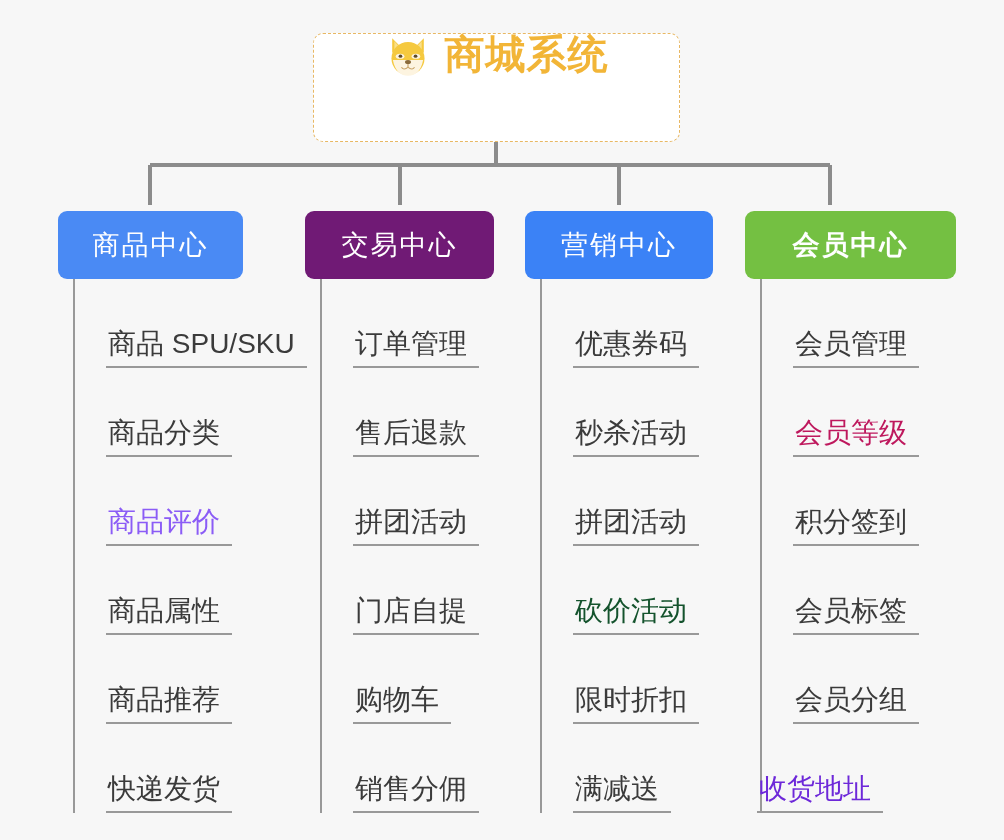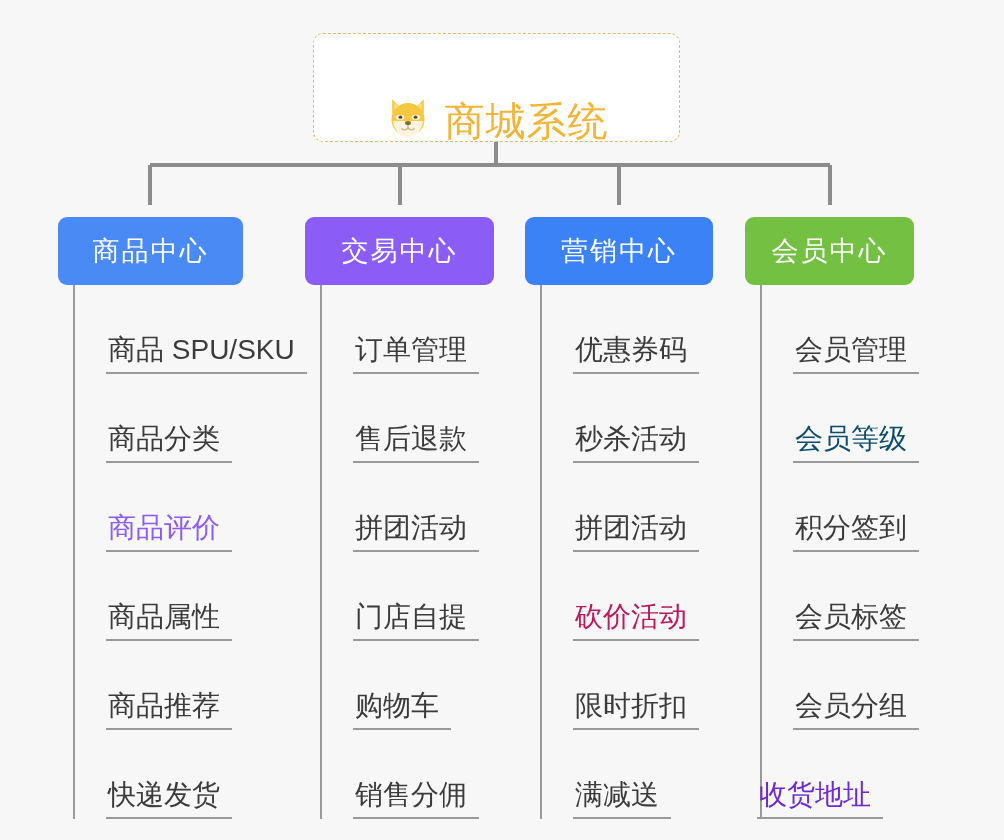--- a/index.html
+++ b/index.html
@@ -25,23 +25,24 @@
     position: absolute;
     left: 313px;
     top: 33px;
     width: 367px;
     height: 109px;
     box-sizing: border-box;
     background: #ffffff;
     border: 1px dashed #e8b864;
     border-radius: 10px;
     display: flex;
-    align-items: flex-end;
+    align-items: flex-start;
     justify-content: center;
     gap: 14px;
+    font-weight: bold;
   }
   .root-icon {
     width: 46px;
     height: 46px;
     flex: 0 0 auto;
     display: block;
   }
   .root-title {
     font-size: 40px;
     line-height: 1;
@@ -56,21 +57,21 @@
     left: 0;
     top: 0;
     width: 1004px;
     height: 840px;
     pointer-events: none;
   }
 
   
   .branch {
     position: absolute;
-    top: 217px;
+    top: 211px;
   }
   .branch-header {
     height: 68px;
     border-radius: 9px;
     display: flex;
     align-items: center;
     justify-content: center;
     color: #ffffff;
     font-size: 27px;
     letter-spacing: 2px;
@@ -108,21 +109,21 @@
 
   
   .branch-1 { left: 58px; width: 240px; }
   .branch-2 { left: 305px; width: 236px; }
   .branch-3 { left: 525px; width: 230px; }
   .branch-4 { left: 745px; width: 230px; }
 
   .branch-1 .branch-header { width: 185px; }
   .branch-2 .branch-header { width: 189px; }
   .branch-3 .branch-header { width: 188px; }
-  .branch-4 .branch-header { width: 169px; }
+  .branch-4 .branch-header { width: 211px; font-weight: bold; }
 </style>
 </head>
 <body style="background: rgb(247, 247, 247);">
 
 <div id="mindmap">
 
   <svg class="connectors" viewBox="0 0 1004 840" width="1004" height="840" xmlns="http://www.w3.org/2000/svg">
     <g fill="none" stroke="#8c8c8c" stroke-width="4">
       <path d="M496,142 L496,165"></path>
       <path d="M150,165 L830,165"></path>
@@ -173,21 +174,21 @@
       <div class="leaf">
           <span class="leaf-text" style="border-bottom-color: rgb(153, 153, 153); color: rgb(59, 59, 59);">商品推荐</span>
         </div>
       <div class="leaf">
           <span class="leaf-text" style="border-bottom-color: rgb(153, 153, 153); color: rgb(59, 59, 59);">快递发货</span>
         </div>
     </div>
   </div>
 
   <div class="branch branch-2">
-    <div class="branch-header" style="background: #8b5cf6; font-family: Liberation Serif, serif;">交易中心</div>
+    <div class="branch-header" style="background: #701a75; font-family: Liberation Serif, serif;">交易中心</div>
     <div class="branch-items">
       <div class="spine" style="background: rgb(153, 153, 153); height: 534px;"></div>
       <div class="leaf">
           <span class="leaf-text" style="border-bottom-color: rgb(153, 153, 153); color: rgb(59, 59, 59);">订单管理</span>
         </div>
       <div class="leaf">
           <span class="leaf-text" style="border-bottom-color: rgb(153, 153, 153); color: rgb(59, 59, 59);">售后退款</span>
         </div>
       <div class="leaf">
           <span class="leaf-text" style="border-bottom-color: rgb(153, 153, 153); color: rgb(59, 59, 59);">拼团活动</span>
@@ -211,40 +212,40 @@
       <div class="leaf">
           <span class="leaf-text" style="border-bottom-color: rgb(153, 153, 153); color: rgb(59, 59, 59);">优惠券码</span>
         </div>
       <div class="leaf">
           <span class="leaf-text" style="border-bottom-color: rgb(153, 153, 153); color: rgb(59, 59, 59);">秒杀活动</span>
         </div>
       <div class="leaf">
           <span class="leaf-text" style="border-bottom-color: rgb(153, 153, 153); color: rgb(59, 59, 59);">拼团活动</span>
         </div>
       <div class="leaf">
-          <span class="leaf-text" style="border-bottom-color: rgb(153, 153, 153); color: #be185d;">砍价活动</span>
+          <span class="leaf-text" style="border-bottom-color: rgb(153, 153, 153); color: #14532d;">砍价活动</span>
         </div>
       <div class="leaf">
           <span class="leaf-text" style="border-bottom-color: rgb(153, 153, 153); color: rgb(59, 59, 59);">限时折扣</span>
         </div>
       <div class="leaf">
           <span class="leaf-text" style="border-bottom-color: rgb(153, 153, 153); color: rgb(59, 59, 59);">满减送</span>
         </div>
     </div>
   </div>
 
   <div class="branch branch-4">
     <div class="branch-header" style="background: rgb(116, 192, 66);">会员中心</div>
     <div class="branch-items">
       <div class="spine" style="background: rgb(153, 153, 153); height: 534px;"></div>
       <div class="leaf">
           <span class="leaf-text" style="border-bottom-color: rgb(153, 153, 153); color: rgb(59, 59, 59);">会员管理</span>
         </div>
       <div class="leaf">
-          <span class="leaf-text" style="border-bottom-color: rgb(153, 153, 153); color: #0c4a6e;">会员等级</span>
+          <span class="leaf-text" style="border-bottom-color: rgb(153, 153, 153); color: #be185d;">会员等级</span>
         </div>
       <div class="leaf">
           <span class="leaf-text" style="border-bottom-color: rgb(153, 153, 153); color: rgb(59, 59, 59);">积分签到</span>
         </div>
       <div class="leaf">
           <span class="leaf-text" style="border-bottom-color: rgb(153, 153, 153); color: rgb(59, 59, 59);">会员标签</span>
         </div>
       <div class="leaf">
           <span class="leaf-text" style="border-bottom-color: rgb(153, 153, 153); color: rgb(59, 59, 59);">会员分组</span>
         </div>

